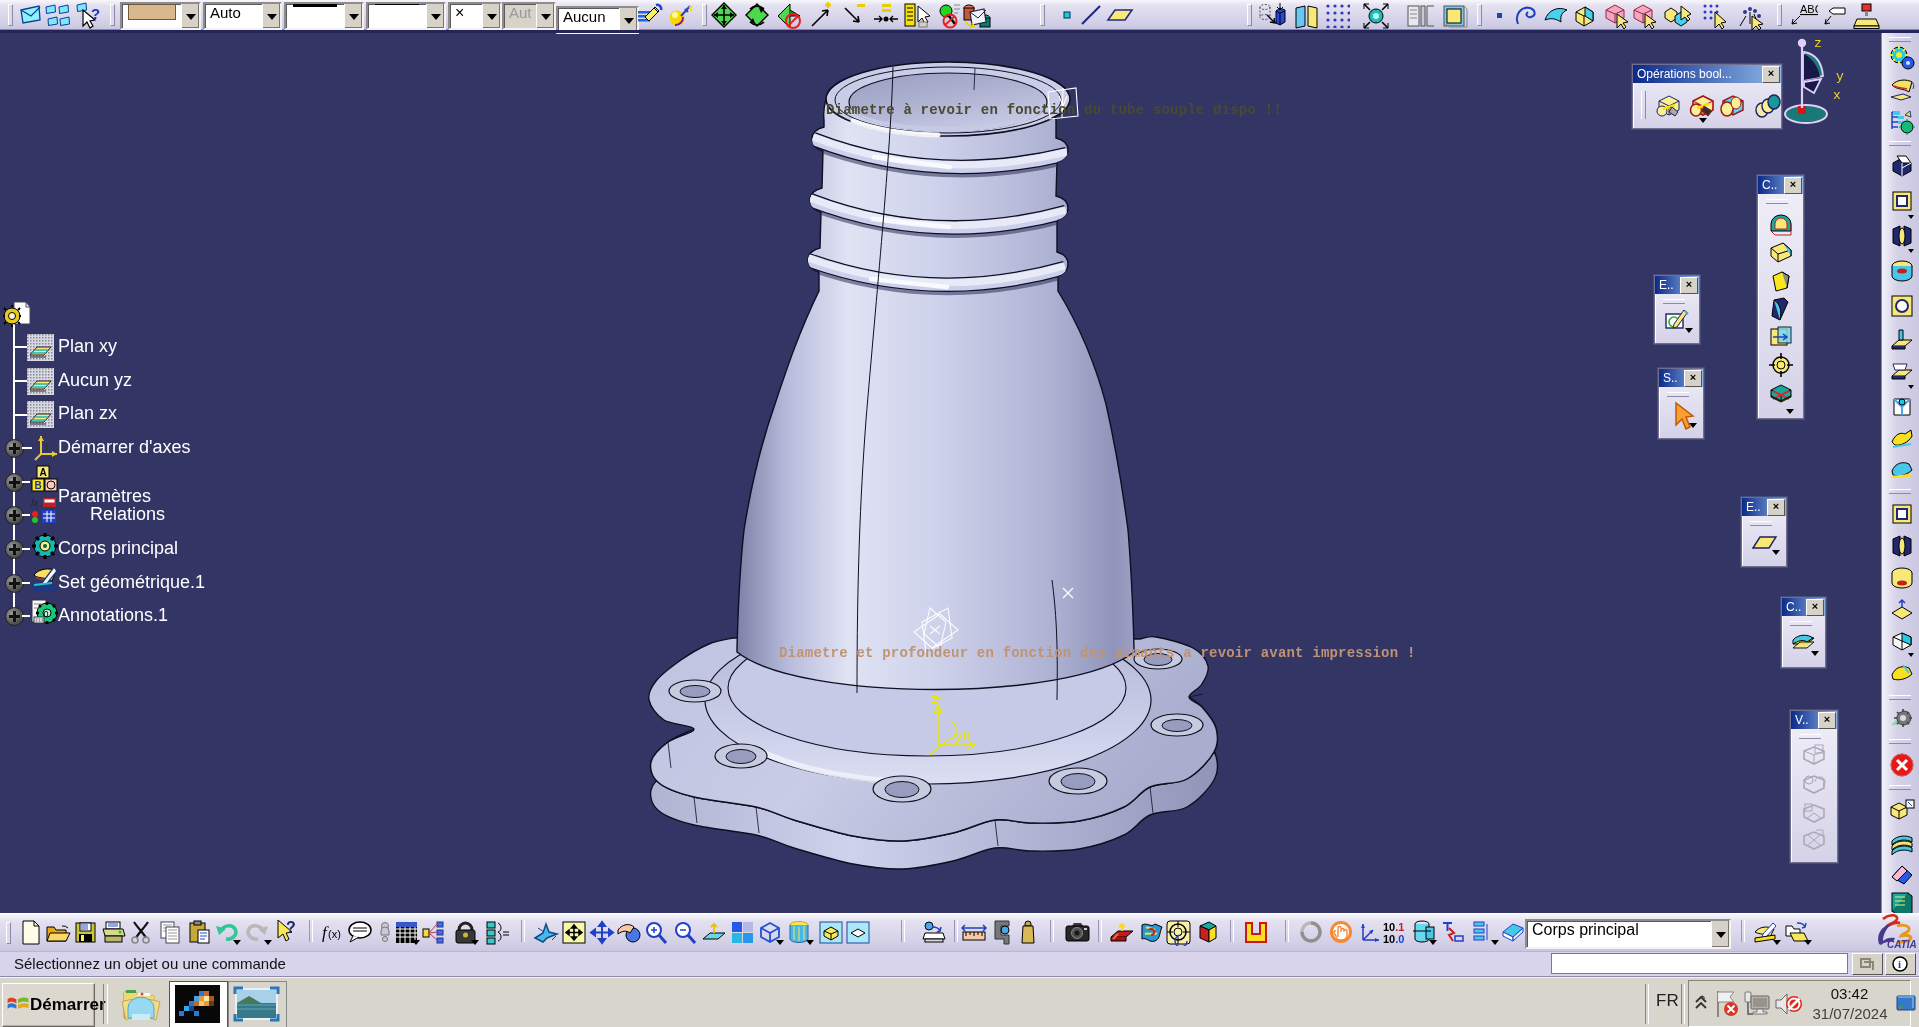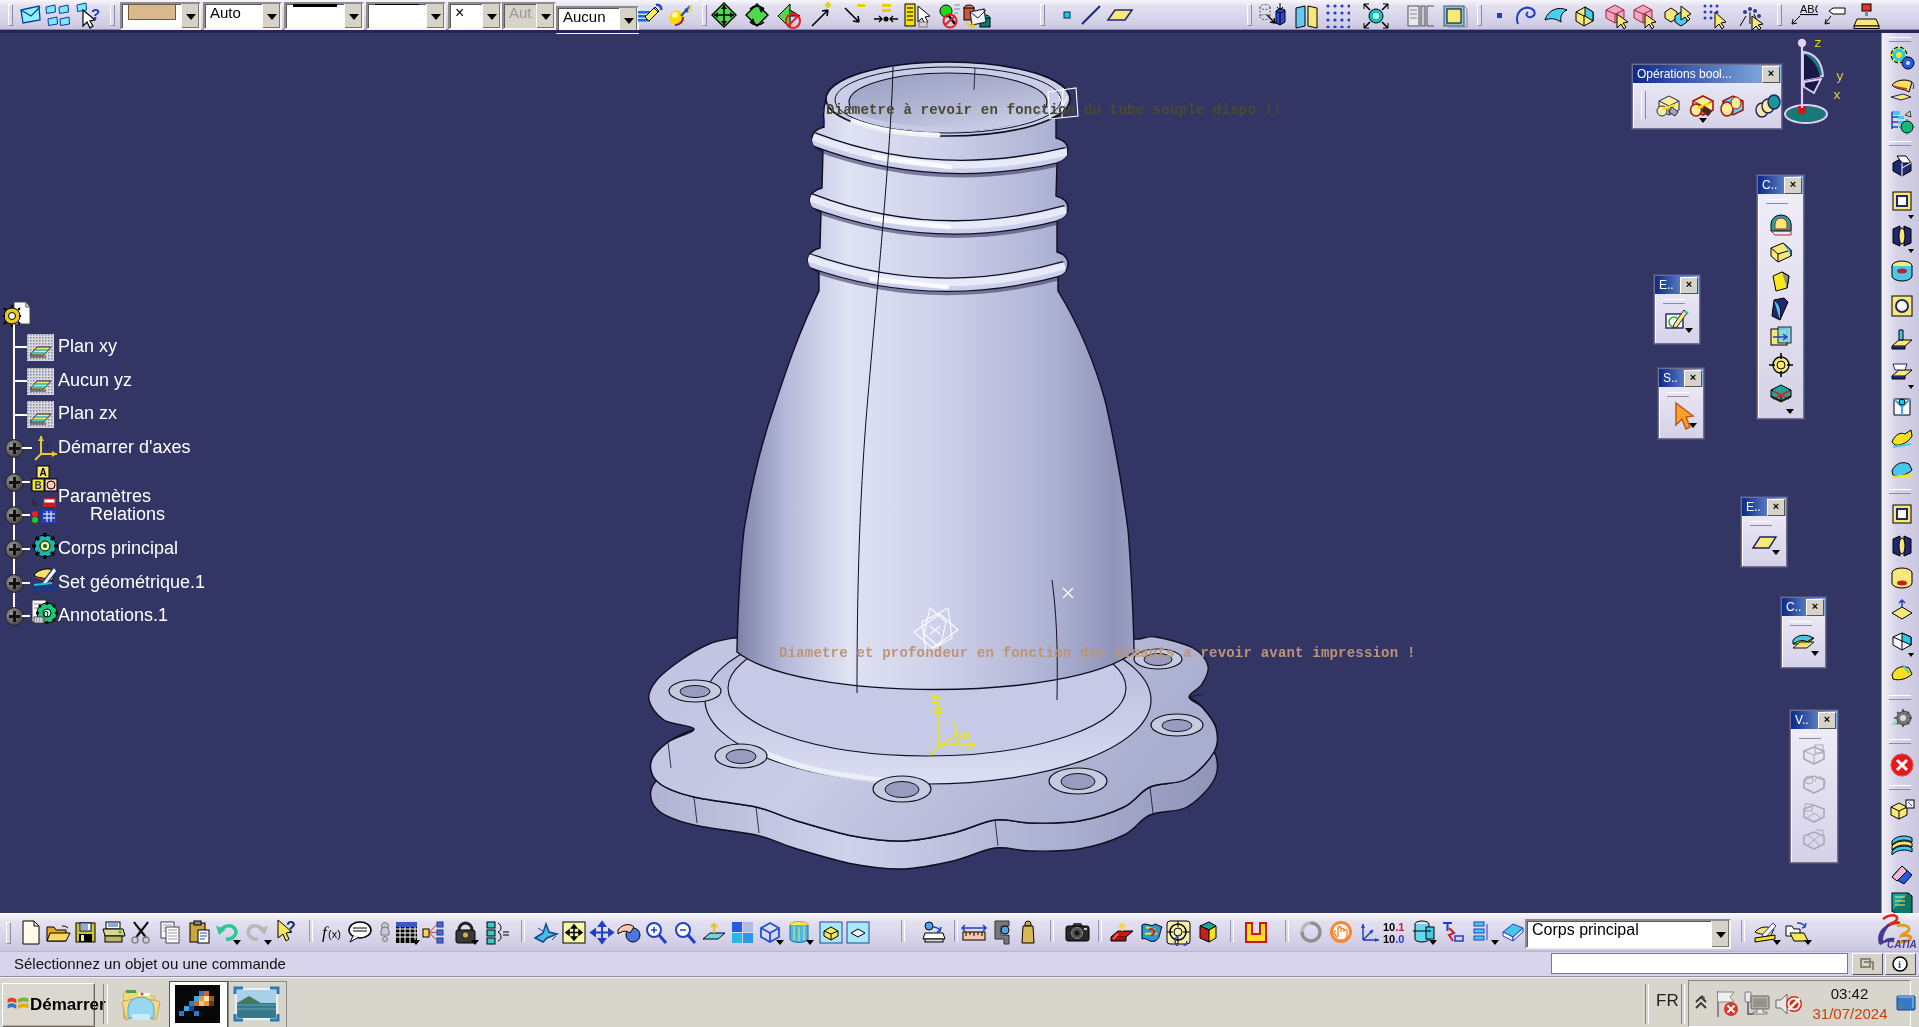--- a/index.html
+++ b/index.html
@@ -1209,21 +1209,21 @@
       </svg>
     <svg class="abs" style="left:1774px;top:12px;" width="30" height="28" viewBox="0 0 30 28">
         <path d="M2,10 L7,10 L13,4 L13,24 L7,18 L2,18 Z" fill="#e8e8e8" stroke="#666"></path>
         <circle cx="20" cy="14" r="8" fill="#e02818"></circle>
         <circle cx="20" cy="14" r="8" fill="none" stroke="#fff" stroke-width="0"></circle>
         <path d="M15,9 a8,8 0 0 1 10,10z" fill="#fff" opacity="0"></path>
         <path d="M14.5,19.5 L25.5,8.5" stroke="#fff" stroke-width="2.5"></path>
         <circle cx="20" cy="14" r="5.5" fill="none" stroke="#fff" stroke-width="2"></circle>
       </svg>
     <div class="abs" style="left:1812px;top:7px;width:75px;text-align:center;font-size:15px;color:#111;">03:42</div>
-    <div class="abs" style="left:1805px;top:27px;width:90px;text-align:center;font-size:15px;color:#c2410c;">31/07/2024</div>
+    <div class="abs" style="left:1805px;top:27px;width:90px;text-align:center;font-size:15px;color:#404040;">31/07/2024</div>
     <svg class="abs" style="left:1896px;top:17px;" width="20" height="17" viewBox="0 0 20 17">
         <rect x="1" y="1" width="18" height="14" rx="1" fill="#3878c8" stroke="#204878"></rect>
         <path d="M2,2 L17,2 L17,13" fill="none" stroke="#78b0e8" stroke-width="1.5"></path>
         <path d="M3,13 l3,-2 2,1" stroke="#38a838" fill="none"></path>
         <circle cx="4" cy="13" r="1" fill="#e85838"></circle>
       </svg>
   </div>
 </div>
 
 </body></html>

